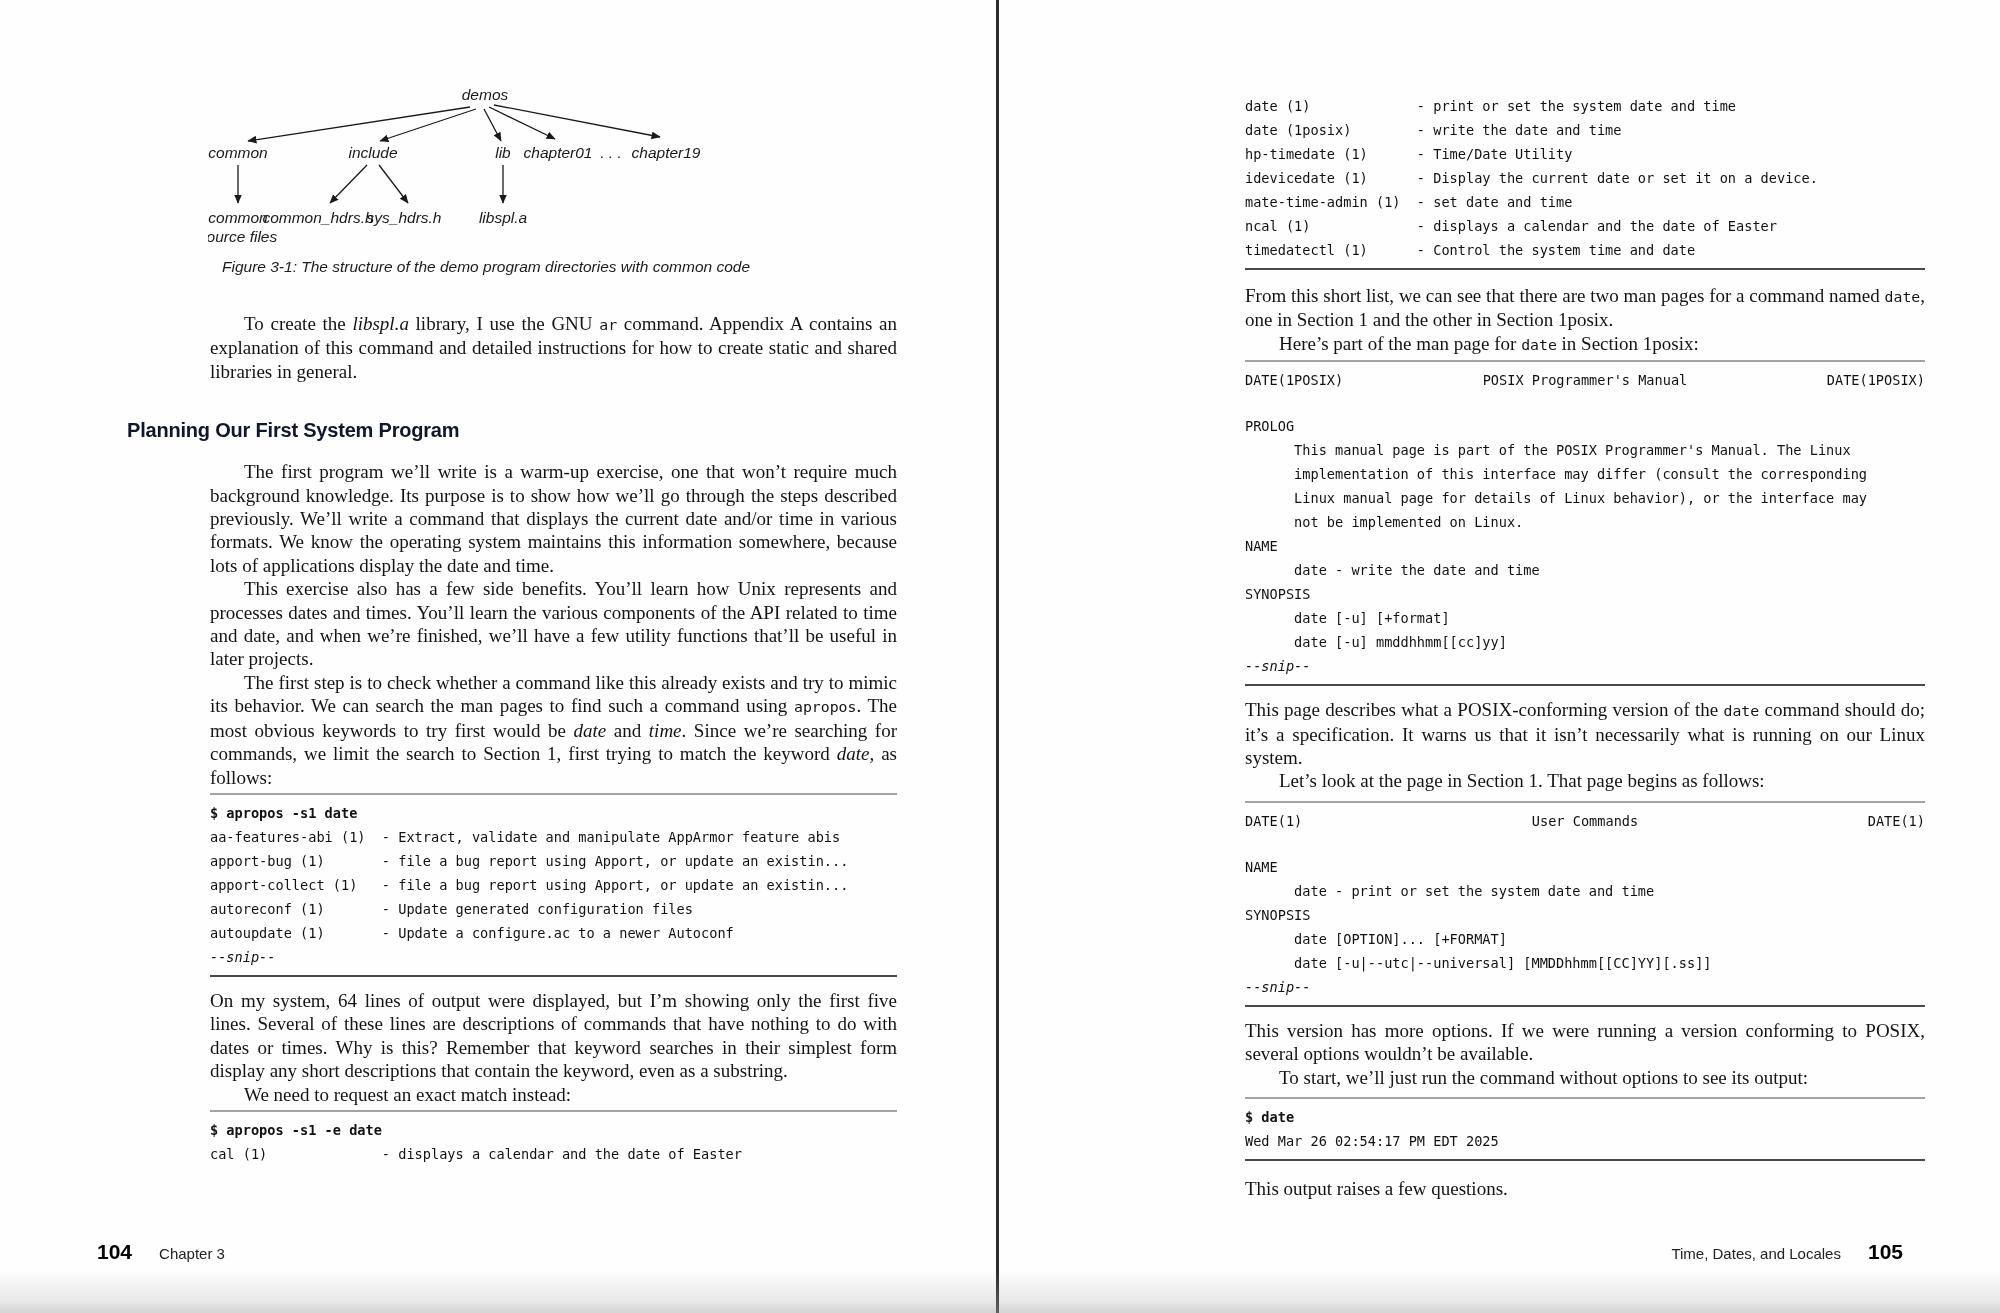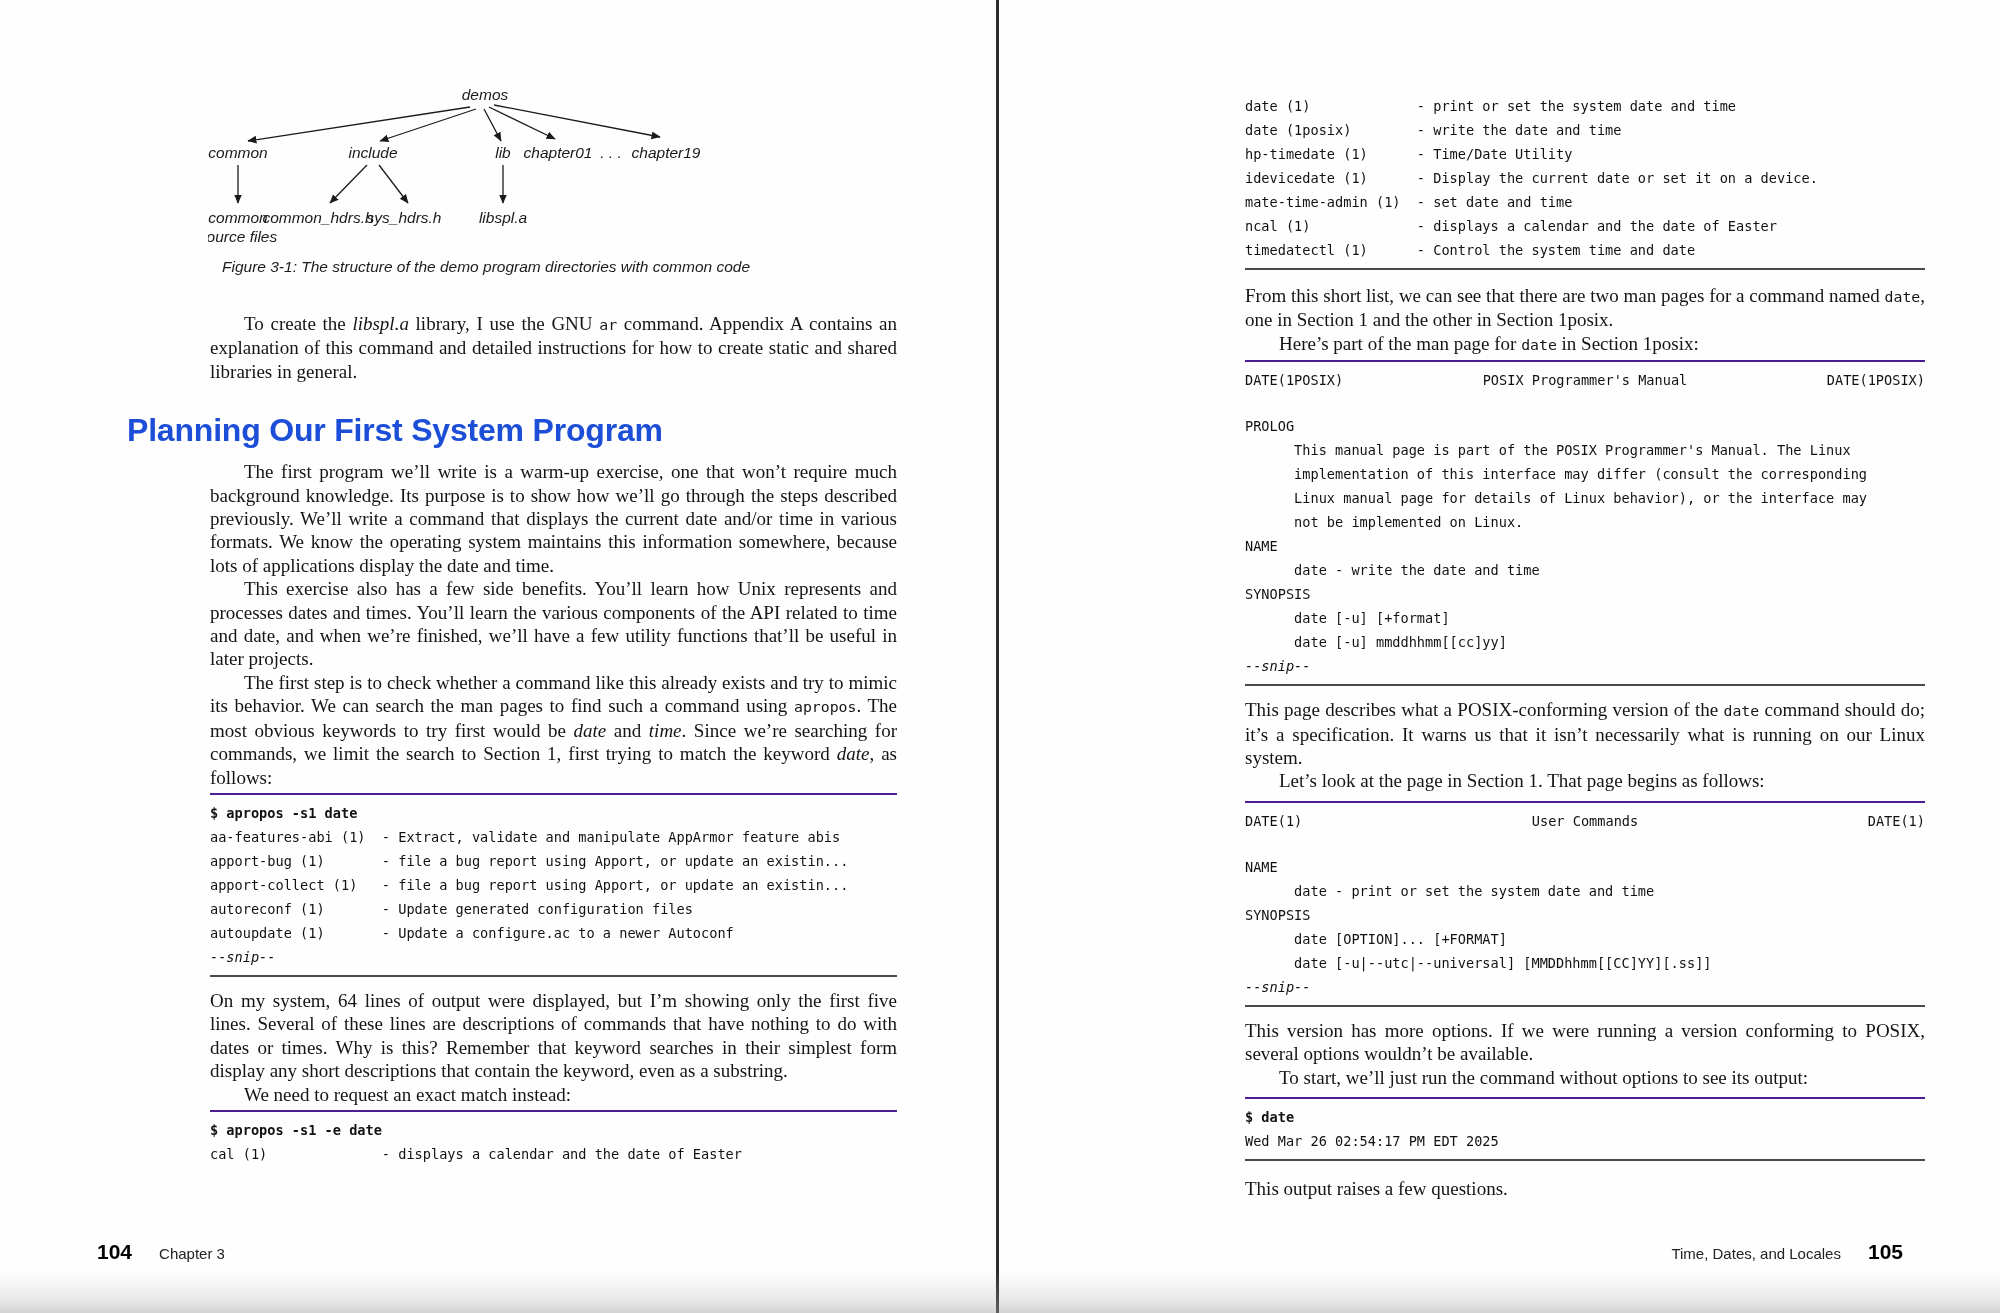--- a/index.html
+++ b/index.html
@@ -25,26 +25,26 @@
   #lflow{left:210px;top:312px;width:687px;}
   #rflow{left:245px;top:86px;width:680px;}
   .para{margin:0;text-align:justify;}
   .para.noj{text-align:left;}
   .ind{text-indent:34px;}
   .r-i{font-style:italic;}
   .r-b{font-weight:bold;}
   .r-c{font-family:"DejaVu Sans Mono","Liberation Mono",monospace;font-size:0.78em;}
 
   .a-head{font-family:"Liberation Sans","DejaVu Sans",sans-serif;font-weight:700;
-    font-size:32px;letter-spacing:-0.2px;color:#1d4ed8;margin:32px 0 14px -83px;line-height:31px;}
+    font-size:20px;letter-spacing:-0.2px;color:#0f172a;margin:32px 0 14px -83px;line-height:31px;}
 
   
   .listing{font-family:"DejaVu Sans Mono","Liberation Mono",monospace;font-size:13.6px;
     color:#111;margin-top:4px;padding:6px 0;}
-  .rule-top{border-top:2px solid #4c1d95;}
+  .rule-top{border-top:2px solid #a3a3a3;}
   .rule-bottom{border-bottom:2px solid #4a4a4a;}
   .cline{white-space:pre;line-height:24px;min-height:24px;}
   .man-header{display:flex;justify-content:space-between;line-height:24px;}
   .man-gap{height:22px;}
   .mt12{margin-top:12px;} .mt14{margin-top:14px;} .mt8{margin-top:8px;} .mt16{margin-top:16px;}
 
   
   .footer{position:absolute;top:1240px;display:flex;align-items:baseline;
     font-family:"Liberation Sans","DejaVu Sans",sans-serif;color:#1b1b1b;}
   #footer-left{left:97px;}

